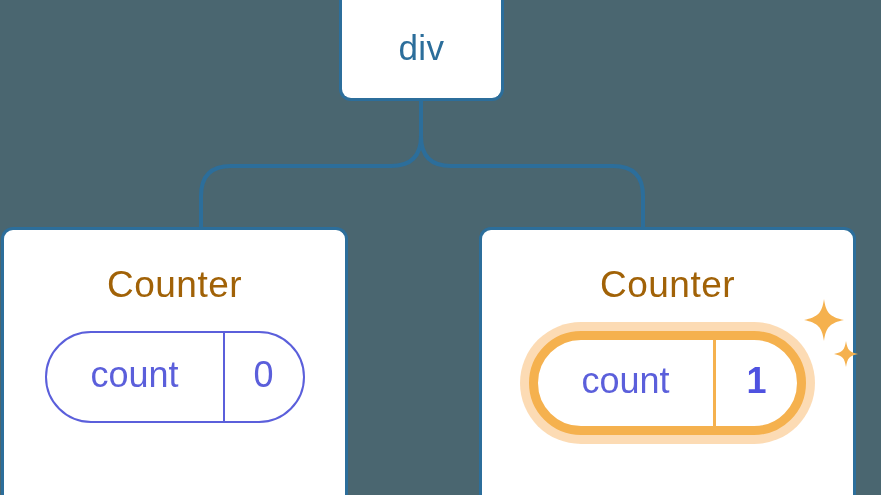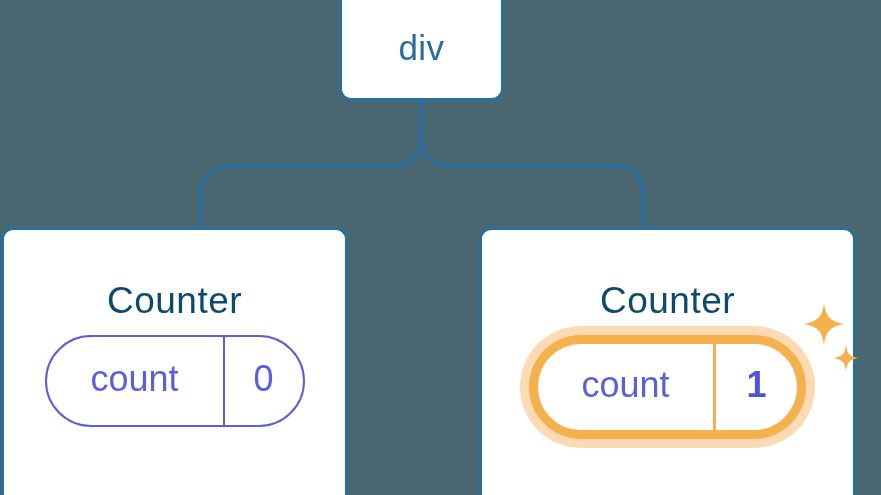--- a/index.html
+++ b/index.html
@@ -69,31 +69,31 @@
   }
   #counter-right {
     left: 479px;
     top: 227px;
     width: 377px;
     height: 268px;
     border-radius: 12px 12px 0 0;
     border-bottom: none;
   }
   .node-title {
-    color: #0c4a6e;
+    color: #a16207;
     font-size: 37px;
     line-height: 1;
     letter-spacing: 0.5px;
-    margin-top: 52px;
+    margin-top: 36px;
   }
 
   
   .pill-wrap {
     position: relative;
-    margin-top: 16px;
+    margin-top: 28px;
     display: flex;
     align-items: center;
     justify-content: center;
   }
   .pill {
     position: relative;
     display: flex;
     align-items: stretch;
     border: 2px solid #5b5fdb;
     border-radius: 999px;

